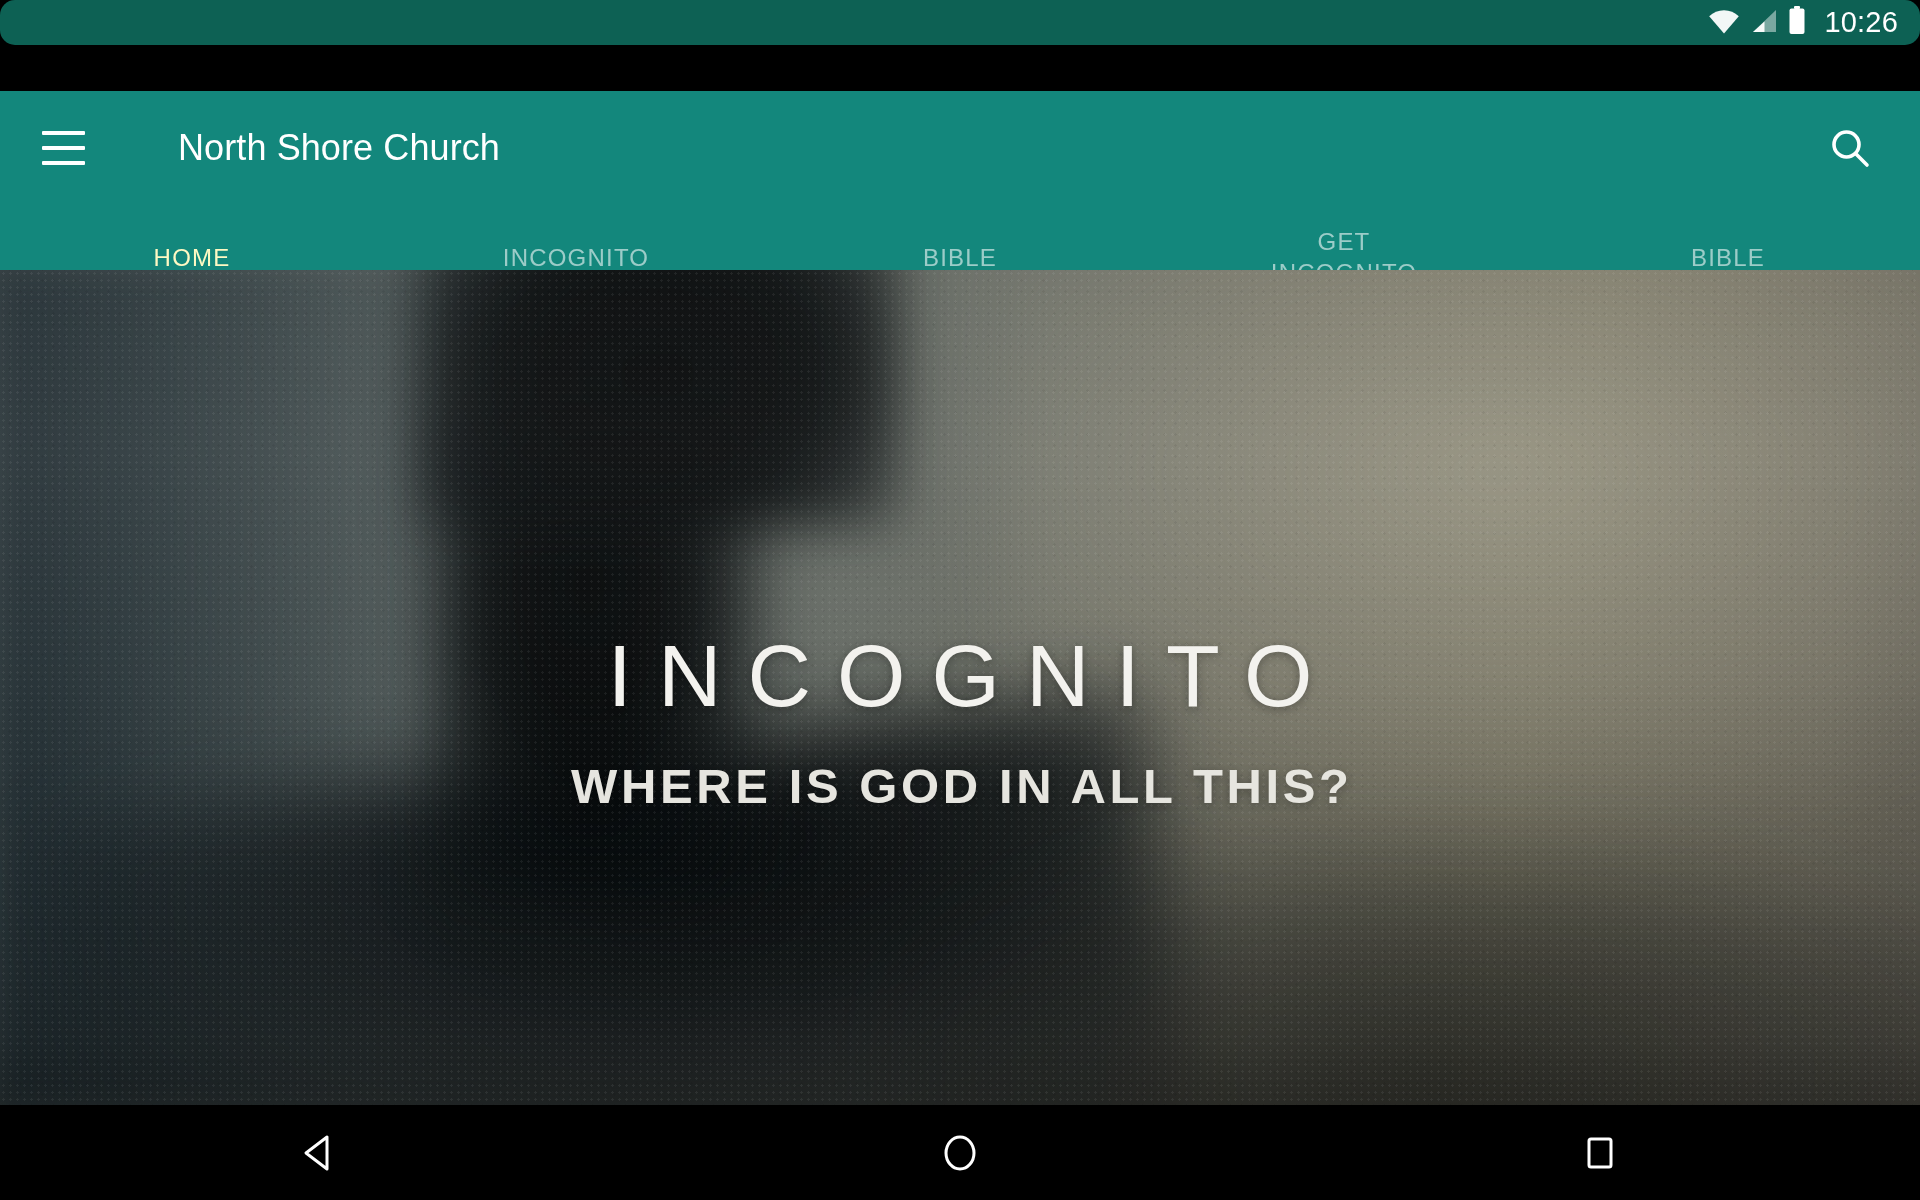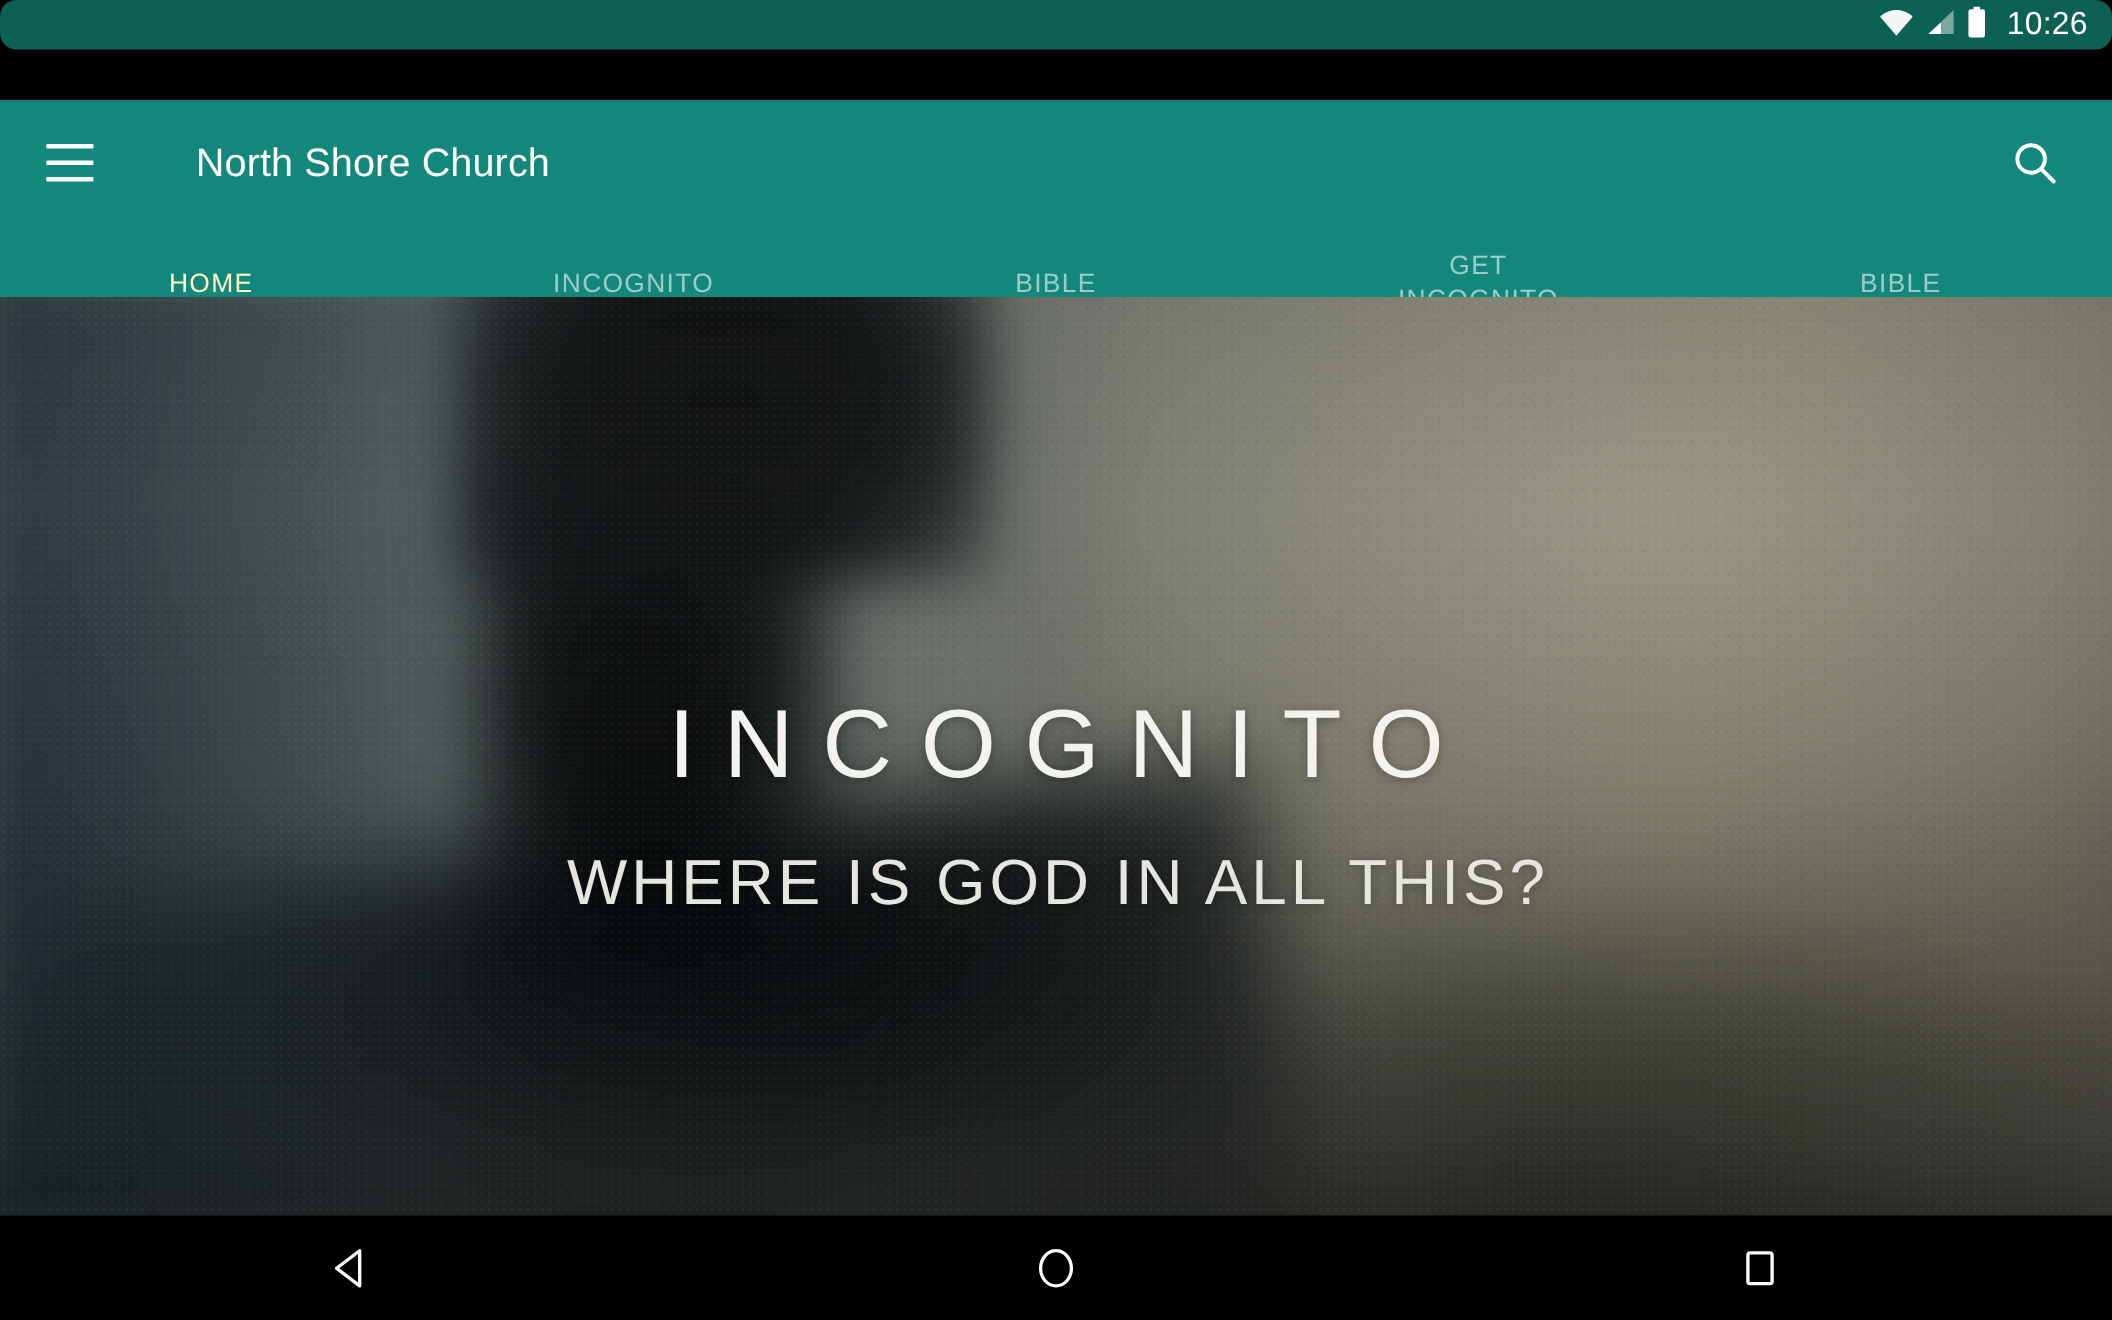--- a/index.html
+++ b/index.html
@@ -305,24 +305,24 @@
     color: #f3f2ee;
     font-size: 88px;
     font-weight: 300;
     letter-spacing: 26px;
     text-indent: 26px;
     line-height: 1;
     text-shadow: 0 2px 10px rgba(0,0,0,0.30);
     white-space: nowrap;
   }
   .hero-subtitle {
-    margin-top: 54px;
+    margin-top: 42px;
     color: #e6e5df;
-    font-size: 58px;
-    font-weight: 400;
+    font-size: 49px;
+    font-weight: 700;
     letter-spacing: 3.6px;
     text-indent: 3.6px;
     line-height: 1;
     text-shadow: 0 2px 10px rgba(0,0,0,0.30);
     white-space: nowrap;
   }
 
   
   .nav-bar {
     position: absolute;

